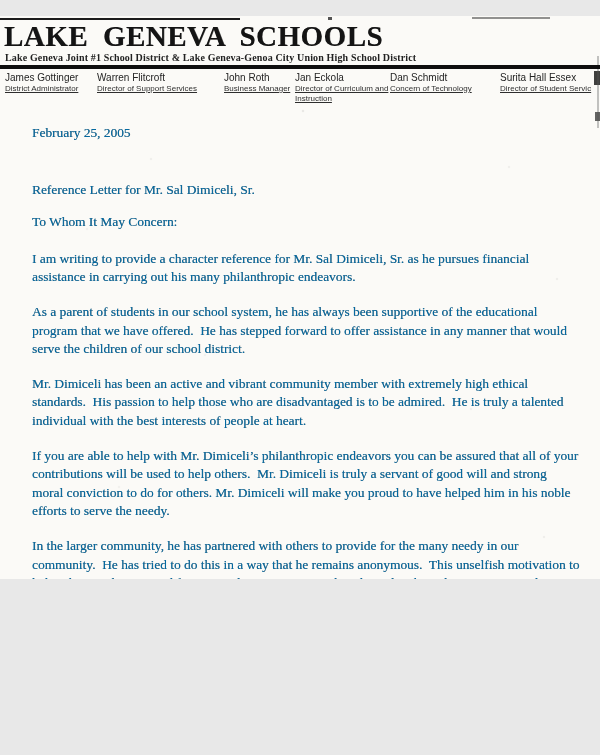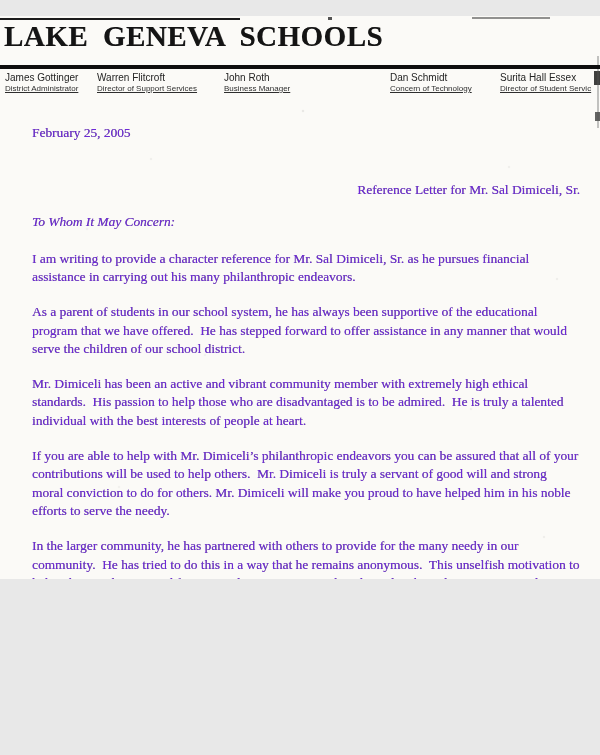--- a/index.html
+++ b/index.html
@@ -52,27 +52,27 @@
   .staff-directory{position:absolute;left:0;top:56px;width:600px;height:42px;font-family:"Liberation Sans", sans-serif;}
   .staff-member{position:absolute;top:0;}
   .staff-member .staff-name{font-size:10px;font-weight:normal;color:#242424;white-space:nowrap;line-height:11px;}
   .staff-member .staff-title{font-size:8px;color:#2e2e2e;line-height:10px;margin-top:1px;white-space:nowrap;text-decoration:underline;}
   .staff-member.wrap .staff-title{white-space:normal;width:100px;}
   .sm-0{left:5px;}  .sm-1{left:97px;}  .sm-2{left:224px;}
   .sm-3{left:295px;}.sm-4{left:390px;} .sm-5{left:500px;}
   
   .letter-body{
     position:absolute;left:32px;top:108px;width:548px;
-    font-size:13.4px;line-height:18.6px;color:#6d28d9;
+    font-size:13.4px;line-height:18.6px;color:#0369a1;
     text-shadow:.2px .2px .45px rgba(10,10,10,.5);
   }
   .letter-body p{margin:0 0 16px 0;white-space:pre-wrap;}
   .date-line{margin-bottom:0 !important;}
-  .subject-line{margin-top:38px !important;margin-bottom:0 !important;text-align:right;}
-  .salutation{margin-top:14px !important;margin-bottom:0 !important;font-style:italic;}
+  .subject-line{margin-top:38px !important;margin-bottom:0 !important;}
+  .salutation{margin-top:14px !important;margin-bottom:0 !important;}
   .para-first{margin-top:18px !important;}
   .closing{
     position:absolute;left:60px;top:650px;
     font-size:13.4px;color:#737373;
     text-shadow:.2px .2px .45px rgba(10,10,10,.5);
     text-decoration:underline;
   }
   .signature-wrap{position:absolute;left:16px;top:644px;width:232px;height:108px;transform:rotate(-1.5deg);}
   .signer-block{
     position:absolute;left:62px;top:700px;
@@ -87,34 +87,39 @@
 
   <div class="scan-top-line-left"></div>
   <div class="scan-top-dot"></div>
   <div class="scan-top-line-right"></div>
   <div class="scan-edge-mark-1"></div>
   <div class="scan-edge-mark-2"></div>
   <div class="scan-edge-line"></div>
   <div class="scan-noise"></div>
 
   <h1 class="district-title">LAKE GENEVA SCHOOLS</h1>
+  <div class="district-subtitle">Lake Geneva Joint #1 School District &amp; Lake Geneva-Genoa City Union High School District</div>
   <div class="header-rule"></div>
 
   <div class="staff-directory">
     <div class="staff-member sm-0">
       <div class="staff-name">James Gottinger</div>
       <div class="staff-title">District Administrator</div>
     </div>
     <div class="staff-member sm-1">
       <div class="staff-name">Warren Flitcroft</div>
       <div class="staff-title">Director of Support Services</div>
     </div>
     <div class="staff-member sm-2">
       <div class="staff-name">John Roth</div>
       <div class="staff-title">Business Manager</div>
+    </div>
+    <div class="staff-member sm-3 wrap">
+      <div class="staff-name">Jan Eckola</div>
+      <div class="staff-title">Director of Curriculum and Instruction</div>
     </div>
     <div class="staff-member sm-4">
       <div class="staff-name">Dan Schmidt</div>
       <div class="staff-title">Concern of Technology</div>
     </div>
     <div class="staff-member sm-5">
       <div class="staff-name">Surita Hall Essex</div>
       <div class="staff-title">Director of Student Servic</div>
     </div>
   </div>

